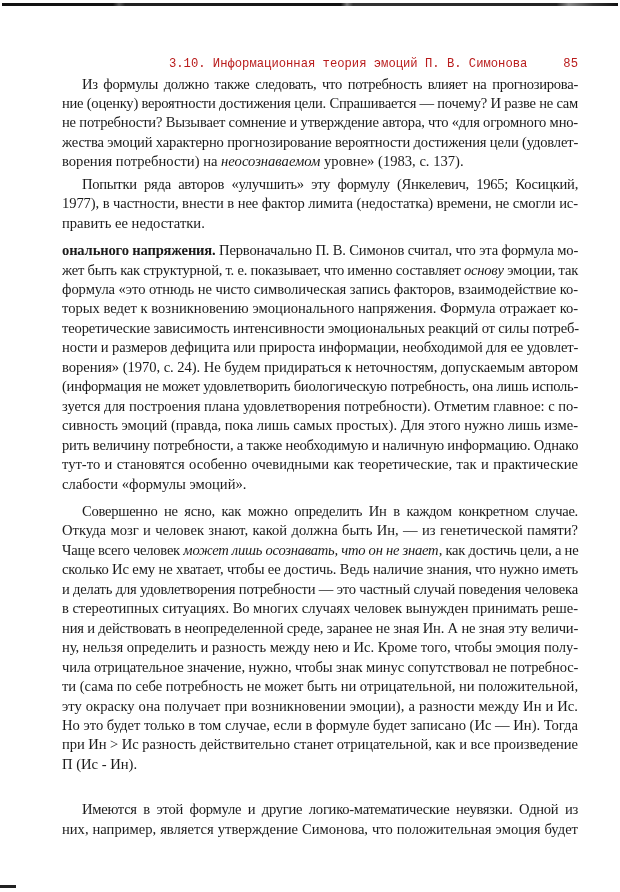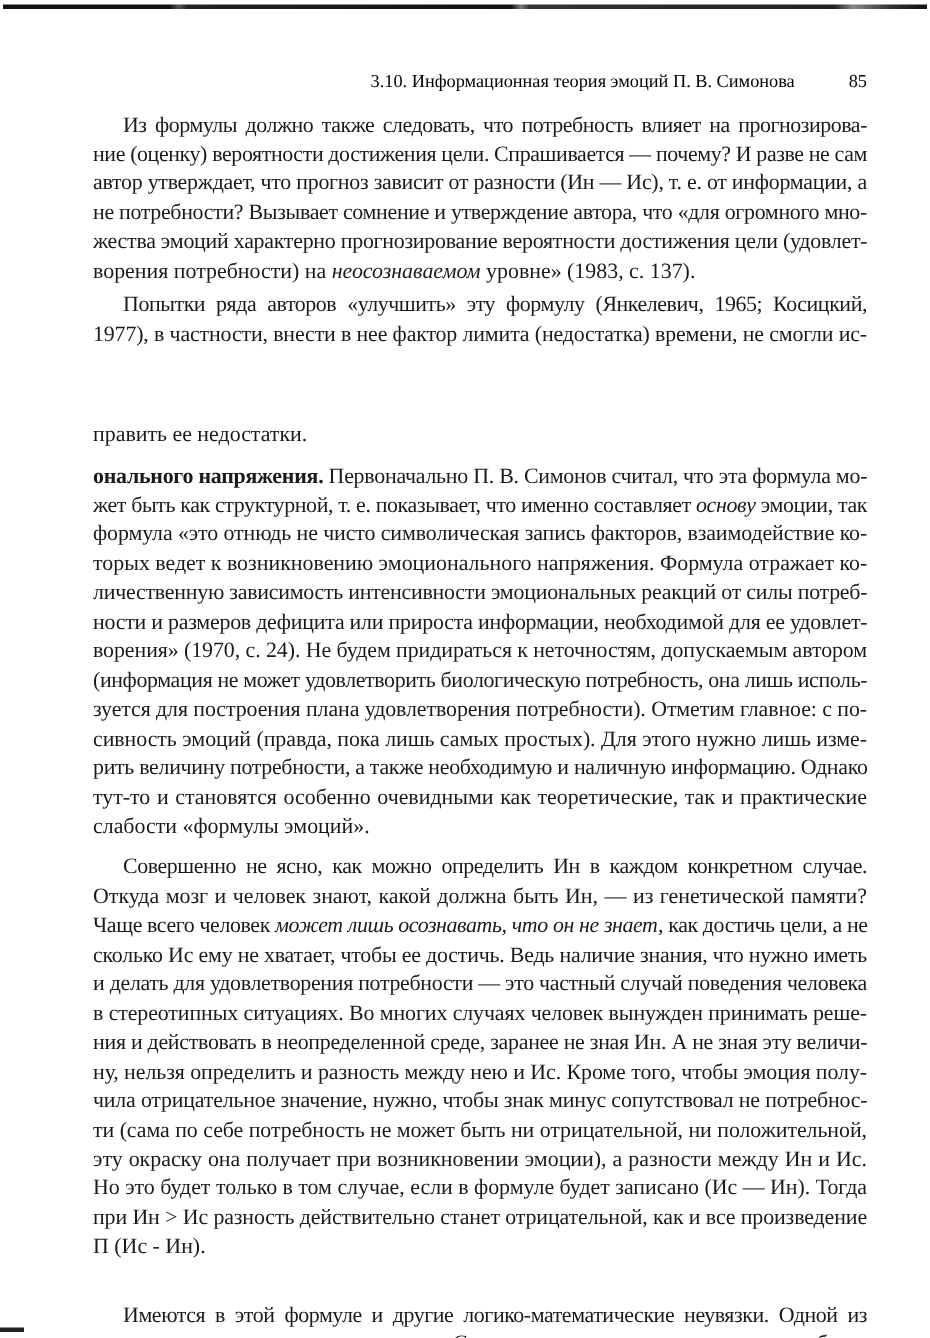--- a/index.html
+++ b/index.html
@@ -2,22 +2,22 @@
 <html><head>
   <meta charset="utf-8">
   <style>
     html, body { margin: 0; padding: 0; background: #ffffff; }
     body { width: 620px; height: 892px; position: relative; overflow: hidden; }
     .top-rule {
       position: absolute; left: 2px; top: 3px; width: 616px; height: 3px;
       background: linear-gradient(to right, #111 0%, #111 18%, #555 19%, #222 20%, #111 55%, #777 56%, #333 57%, #222 90%, #888 92%, #333 96%, #111 100%);
     }
     .page-header {
-      position: absolute; left: 42px; top: 44px; width: 536px; height: 20px;
-      font-family: Liberation Serif, serif; font-size: 12.2px; color: #000000;
+      position: absolute; left: 42px; top: 54px; width: 536px; height: 20px;
+      font-family: Liberation Mono, monospace; font-size: 12.2px; color: #b91c1c;
       display: flex; justify-content: flex-end; align-items: center;
     }
     .page-header .running-title { margin-right: 36px; }
     .body-text {
       position: absolute; left: 42px; top: 74.5px; width: 536px;
       font-family: "Liberation Serif", serif; font-size: 14.6px; line-height: 19.45px;
       color: #1a1a1a; text-align: justify; hyphens: manual;
     }
     .body-text p { margin: 0; text-indent: 20px; }
     .body-text p + p { margin-top: 3px; }
@@ -39,38 +39,37 @@
 <div class="page-header">
   <span class="running-title">3.10. Информационная теория эмоций П. В. Симонова</span>
   <span class="page-number">85</span>
 </div>
 
 <div class="body-text">
 
   <p>
     <span class="line indent" style="width: 516px; letter-spacing: -0.297297px;"><span>Из формулы должно также следовать, что потребность влияет на прогнозирова-</span></span>
     <span class="line" style="width: 536px; letter-spacing: -0.253165px;"><span>ние (оценку) вероятности достижения цели. Спрашивается — почему? И разве не сам</span></span>
-    <span class="line" style="width: 536px; letter-spacing: -0.168675px;"><span>автор утверждает, что прогноз зависит от разности (Ин — Ис), т. е. от информации, а</span></span>
     <span class="line" style="width: 536px; letter-spacing: -0.202532px;"><span>не потребности? Вызывает сомнение и утверждение автора, что «для огромного мно-</span></span>
     <span class="line" style="width: 536px; letter-spacing: -0.166667px;"><span>жества эмоций характерно прогнозирование вероятности достижения цели (удовлет-</span></span>
     <span class="line last" style="width: 536px;"><span>ворения потребности) на </span><span class="it">неосознаваемом</span><span> уровне» (1983, с. 137).</span></span>
   </p>
 
   <p>
     <span class="line indent" style="width: 516px; letter-spacing: -0.28169px;"><span>Попытки ряда авторов «улучшить» эту формулу (Янкелевич, 1965; Косицкий,</span></span>
     <span class="line" style="width: 536px; letter-spacing: -0.097561px;"><span>1977), в частности, внести в нее фактор лимита (недостатка) времени, не смогли ис-</span></span>
-    <span class="line last" style="width: 536px; margin-top: 48px;"><span>править ее недостатки.</span></span>
+    <span class="line last" style="width: 536px;"><span>править ее недостатки.</span></span>
   </p>
 
   <p class="gap">
     <span class="line" style="width: 536px; letter-spacing: -0.168831px;"><span class="b">онального напряжения.</span> <span>Первоначально П. В. Симонов считал, что эта формула мо-</span></span>
     <span class="line" style="width: 536px; letter-spacing: -0.238095px;"><span>жет быть как структурной, т. е. показывает, что именно составляет </span><span class="it">основу</span><span> эмоции, так</span></span>
     <span class="line" style="width: 536px; letter-spacing: -0.0641026px;"><span>формула «это отнюдь не чисто символическая запись факторов, взаимодействие ко-</span></span>
     <span class="line" style="width: 536px;"><span>торых ведет к возникновению эмоционального напряжения. Формула отражает ко-</span></span>
-    <span class="line" style="width: 536px; letter-spacing: -0.157895px;"><span>личественную зависимость интенсивности эмоциональных реакций от силы потреб-</span></span>
+    <span class="line" style="width: 536px; letter-spacing: -0.157895px;"><span>теоретические зависимость интенсивности эмоциональных реакций от силы потреб-</span></span>
     <span class="line" style="width: 536px; letter-spacing: -0.153846px;"><span>ности и размеров дефицита или прироста информации, необходимой для ее удовлет-</span></span>
     <span class="line" style="width: 536px; letter-spacing: -0.0506329px;"><span>ворения» (1970, с. 24). Не будем придираться к неточностям, допускаемым автором</span></span>
     <span class="line" style="width: 536px; letter-spacing: -0.24359px;"><span>(информация не может удовлетворить биологическую потребность, она лишь исполь-</span></span>
     <span class="line" style="width: 536px; letter-spacing: -0.0632911px;"><span>зуется для построения плана удовлетворения потребности). Отметим главное: с по-</span></span>
     <span class="line" style="width: 536px; letter-spacing: -0.038961px;"><span>сивность эмоций (правда, пока лишь самых простых). Для этого нужно лишь изме-</span></span>
     <span class="line" style="width: 536px; letter-spacing: -0.197368px;"><span>рить величину потребности, а также необходимую и наличную информацию. Однако</span></span>
     <span class="line" style="width: 536px;"><span>тут-то и становятся особенно очевидными как теоретические, так и практические</span></span>
     <span class="line last" style="width: 536px;"><span>слабости «формулы эмоций».</span></span>
   </p>
 

